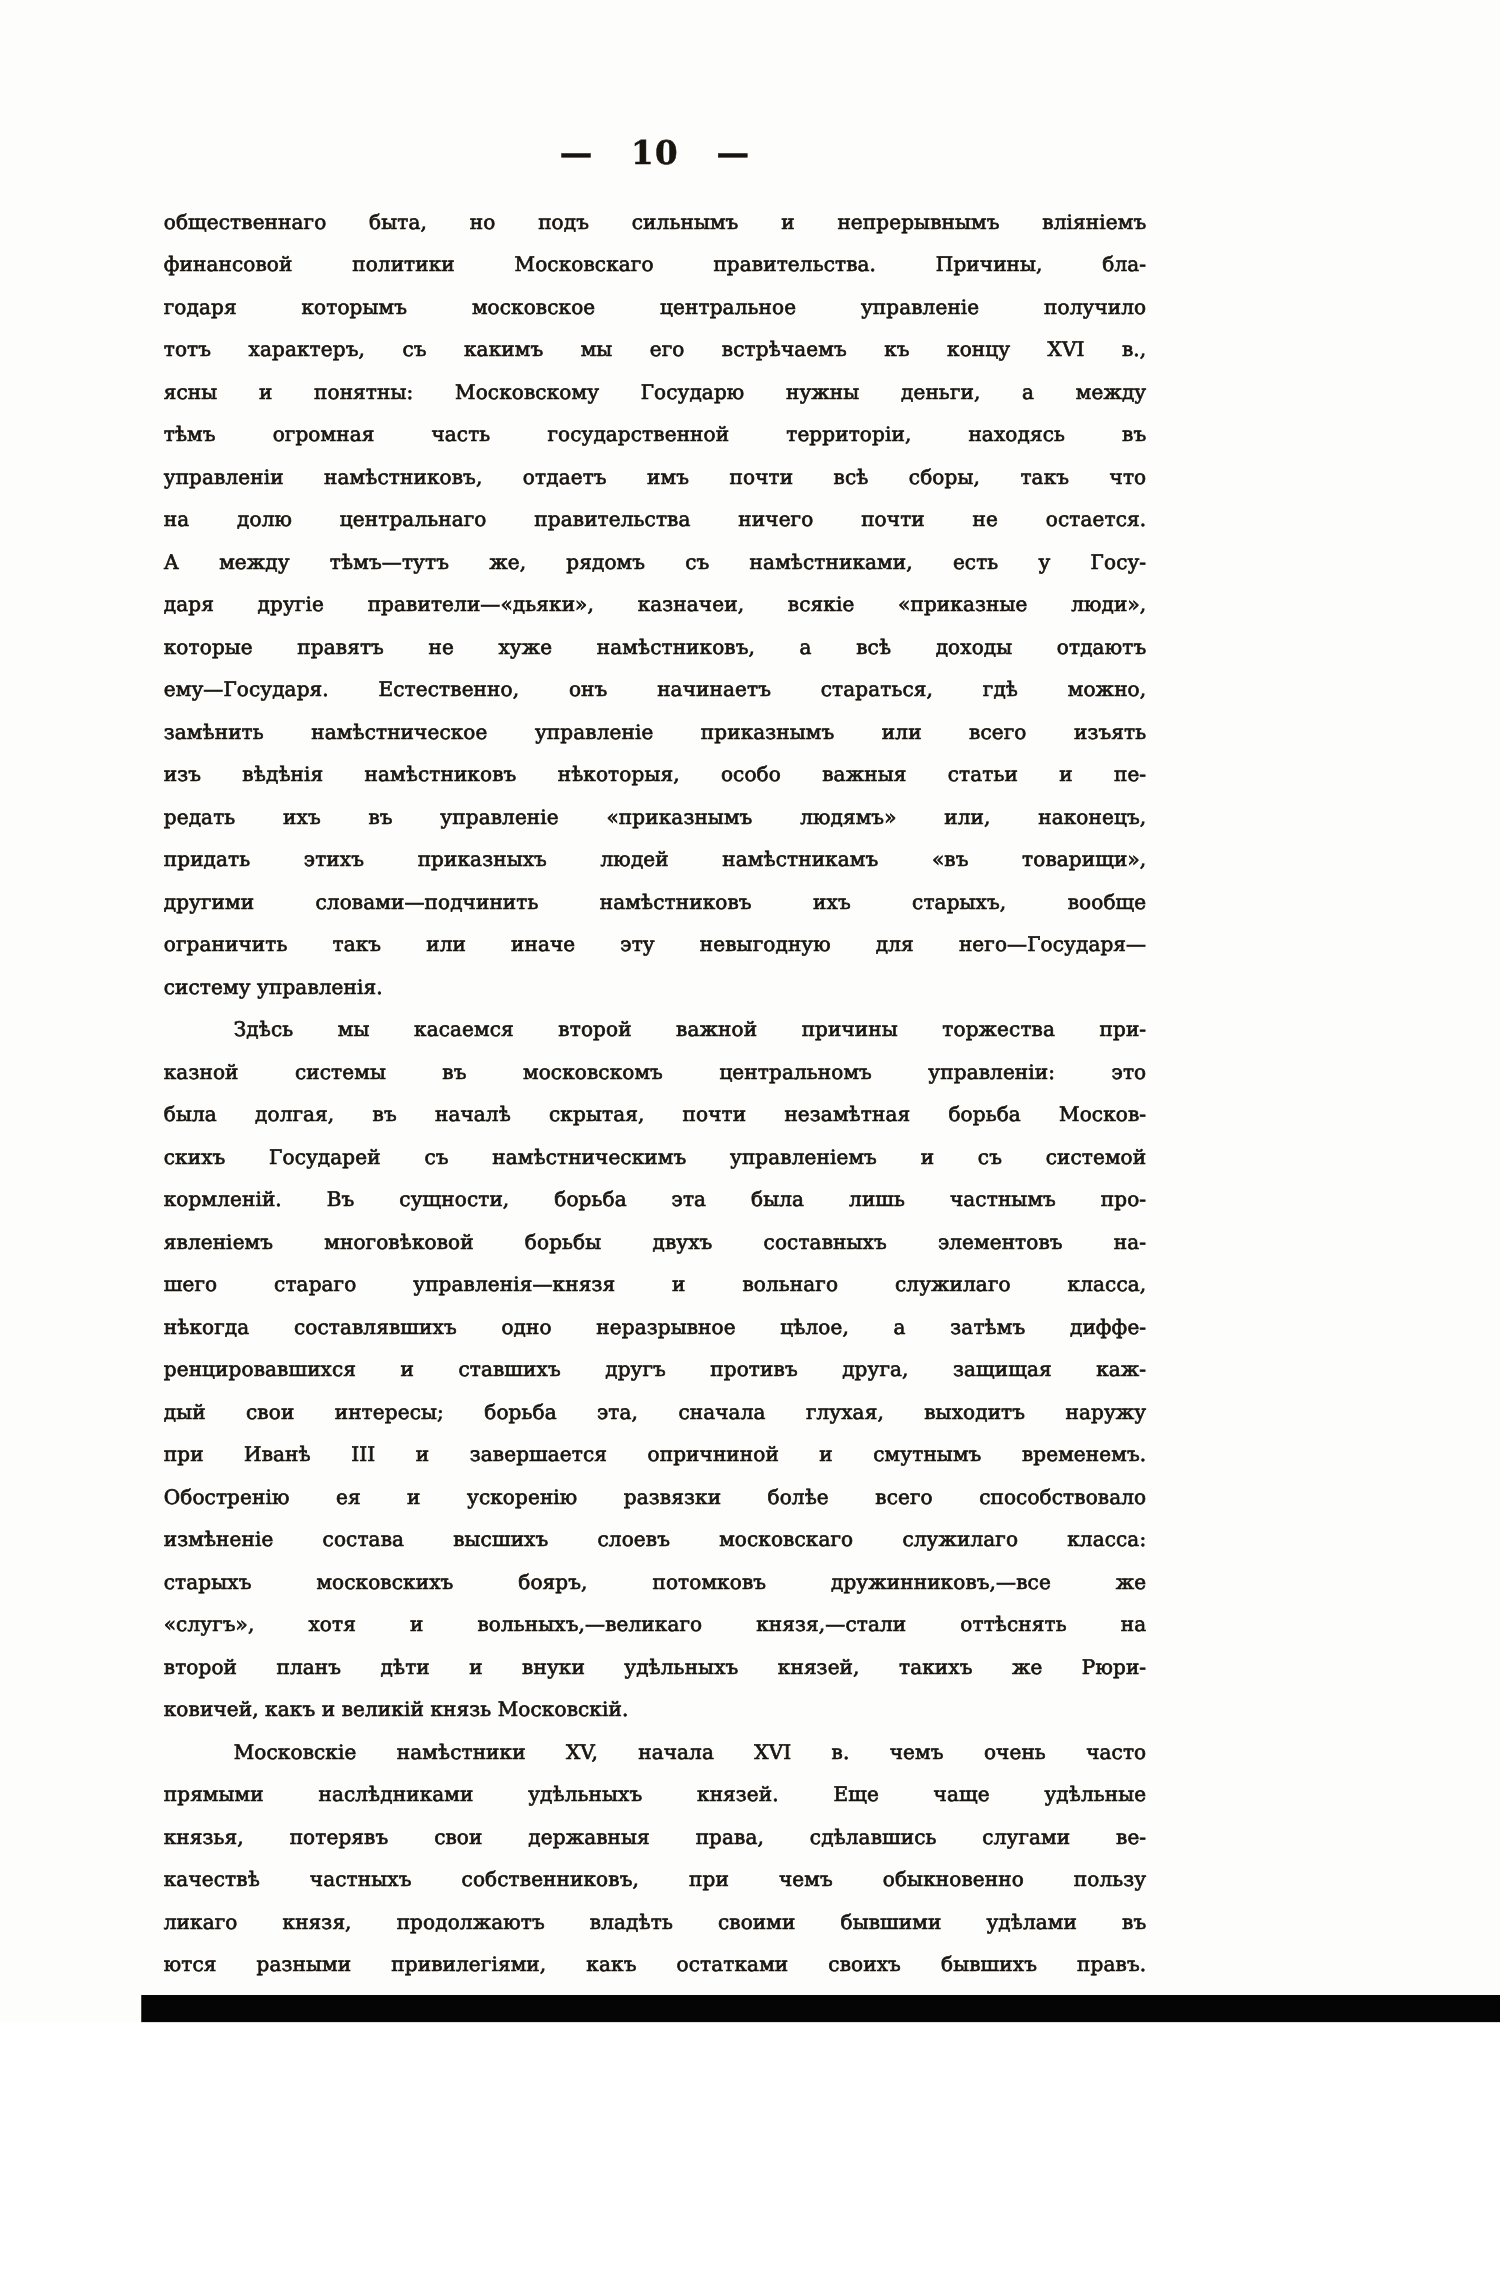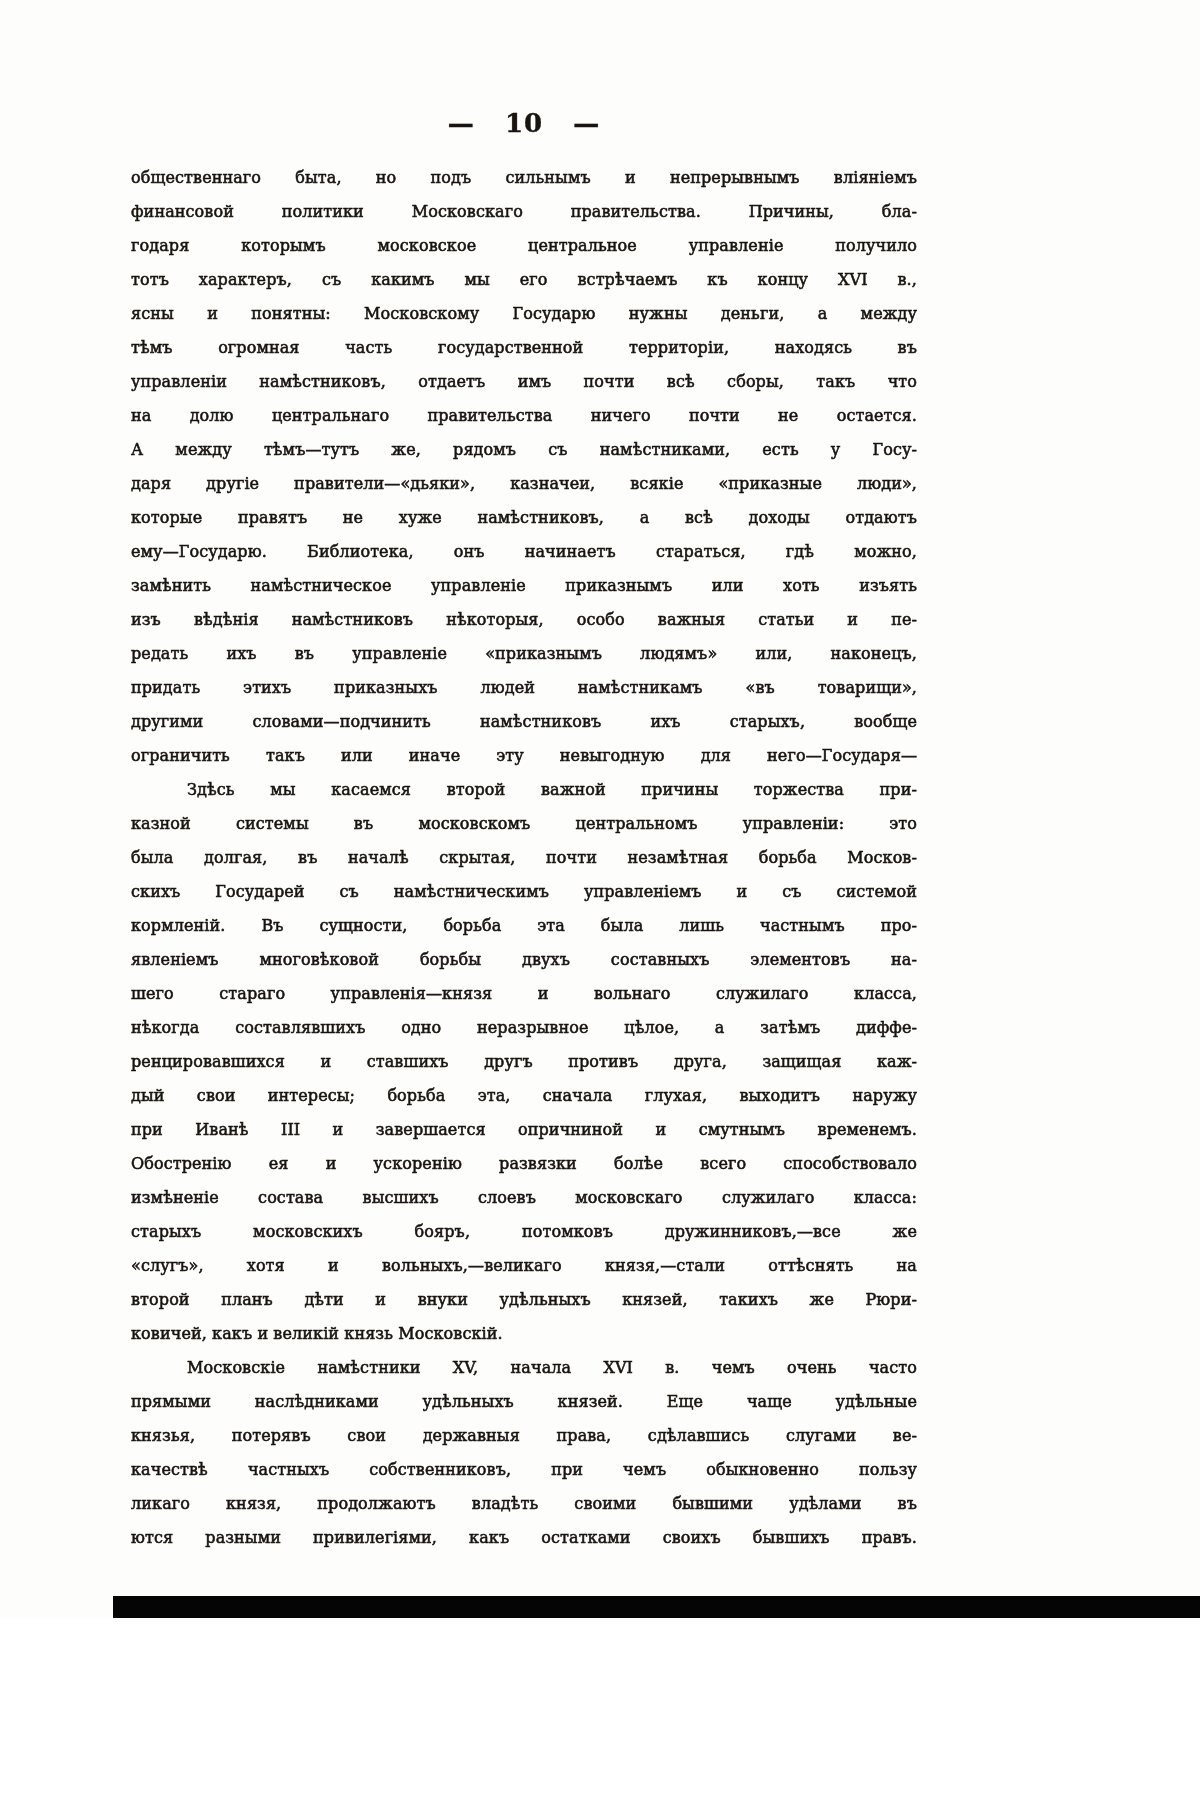--- a/index.html
+++ b/index.html
@@ -76,27 +76,28 @@
       <div class="line just">финансовой политики Московскаго правительства. Причины, бла-</div>
       <div class="line just">годаря которымъ московское центральное управленіе получило</div>
       <div class="line just">тотъ характеръ, съ какимъ мы его встрѣчаемъ къ концу XVI в.,</div>
       <div class="line just">ясны и понятны: Московскому Государю нужны деньги, а между</div>
       <div class="line just">тѣмъ огромная часть государственной территоріи, находясь въ</div>
       <div class="line just">управленіи намѣстниковъ, отдаетъ имъ почти всѣ сборы, такъ что</div>
       <div class="line just">на долю центральнаго правительства ничего почти не остается.</div>
       <div class="line just">А между тѣмъ—тутъ же, рядомъ съ намѣстниками, есть у Госу-</div>
       <div class="line just">даря другіе правители—«дьяки», казначеи, всякіе «приказные люди»,</div>
       <div class="line just">которые правятъ не хуже намѣстниковъ, а всѣ доходы отдаютъ</div>
-      <div class="line just">ему—Государю. Библиотека, онъ начинаетъ стараться, гдѣ можно,</div>
-      <div class="line just">замѣнить намѣстническое управленіе приказнымъ или хоть изъять</div>
+      <div class="line just">ему—Государя. Естественно, онъ начинаетъ стараться, гдѣ можно,</div>
+      <div class="line just">замѣнить намѣстническое управленіе приказнымъ или всего изъять</div>
       <div class="line just">изъ вѣдѣнія намѣстниковъ нѣкоторыя, особо важныя статьи и пе-</div>
       <div class="line just">редать ихъ въ управленіе «приказнымъ людямъ» или, наконецъ,</div>
       <div class="line just">придать этихъ приказныхъ людей намѣстникамъ «въ товарищи»,</div>
       <div class="line just">другими словами—подчинить намѣстниковъ ихъ старыхъ, вообще</div>
       <div class="line just">ограничить такъ или иначе эту невыгодную для него—Государя—</div>
+      <div class="line">систему управленія.</div>
       <div class="line just indent">Здѣсь мы касаемся второй важной причины торжества при-</div>
       <div class="line just">казной системы въ московскомъ центральномъ управленіи: это</div>
       <div class="line just">была долгая, въ началѣ скрытая, почти незамѣтная борьба Москов-</div>
       <div class="line just">скихъ Государей съ намѣстническимъ управленіемъ и съ системой</div>
       <div class="line just">кормленій. Въ сущности, борьба эта была лишь частнымъ про-</div>
       <div class="line just">явленіемъ многовѣковой борьбы двухъ составныхъ элементовъ на-</div>
       <div class="line just">шего стараго управленія—князя и вольнаго служилаго класса,</div>
       <div class="line just">нѣкогда составлявшихъ одно неразрывное цѣлое, а затѣмъ диффе-</div>
       <div class="line just">ренцировавшихся и ставшихъ другъ противъ друга, защищая каж-</div>
       <div class="line just">дый свои интересы; борьба эта, сначала глухая, выходитъ наружу</div>

